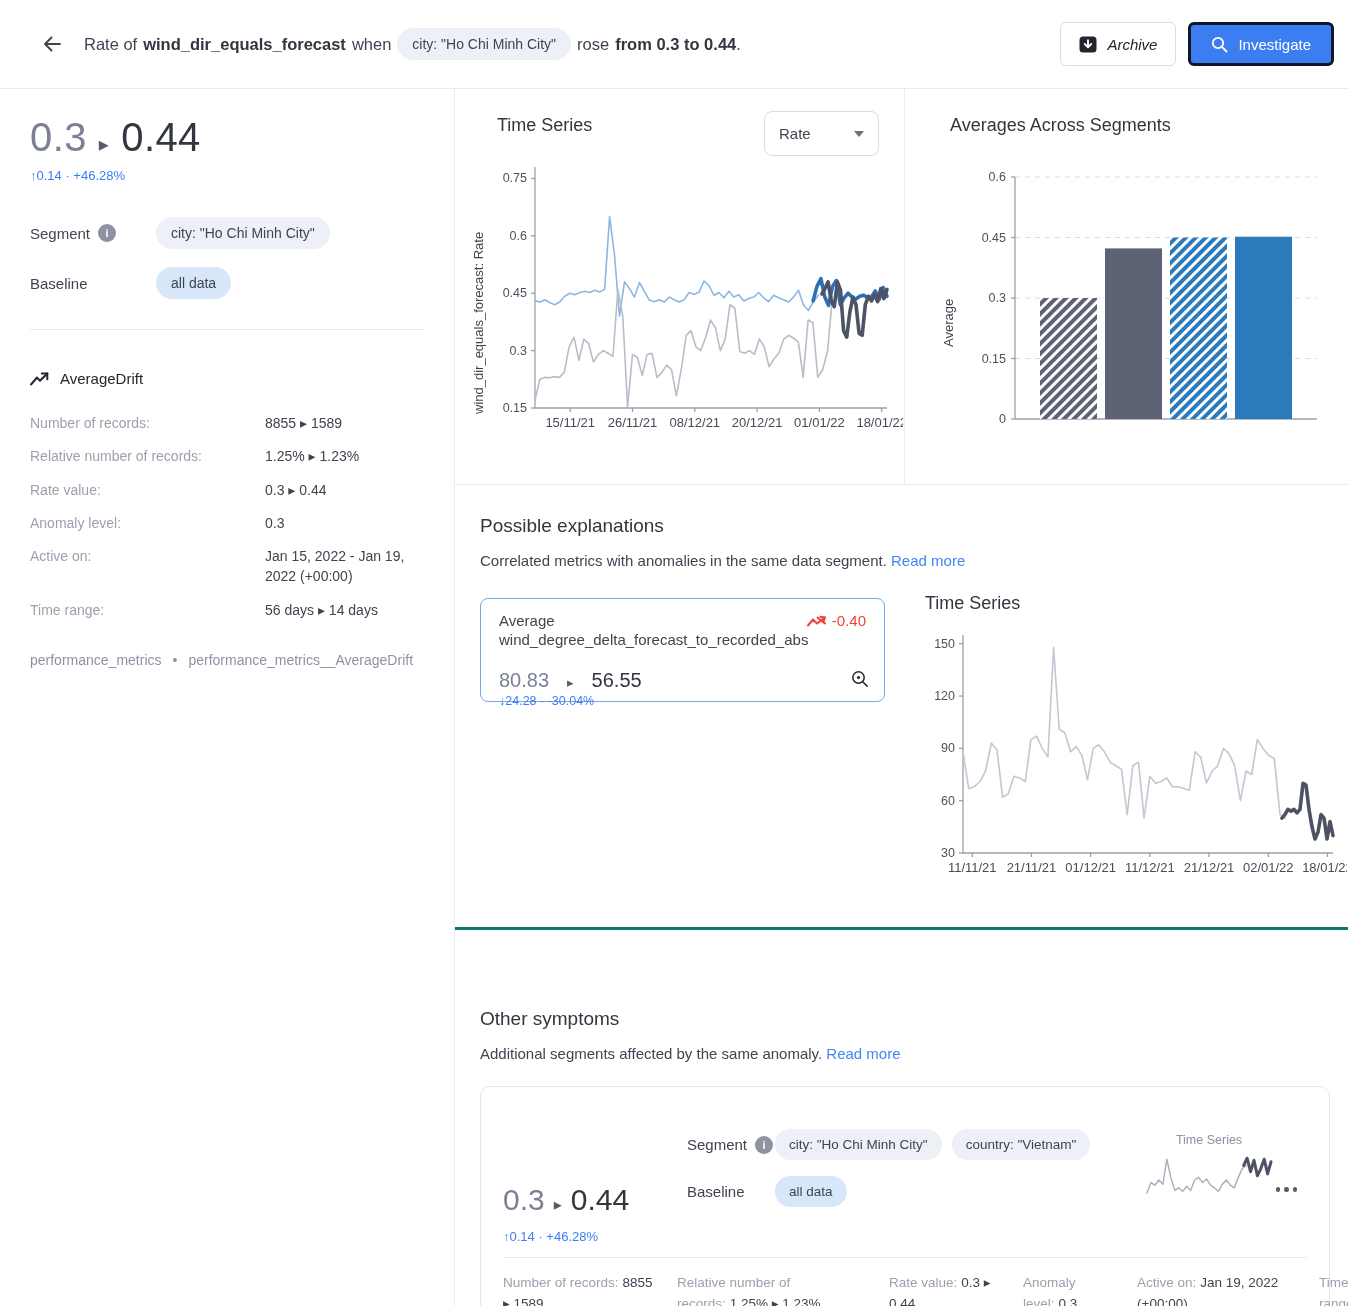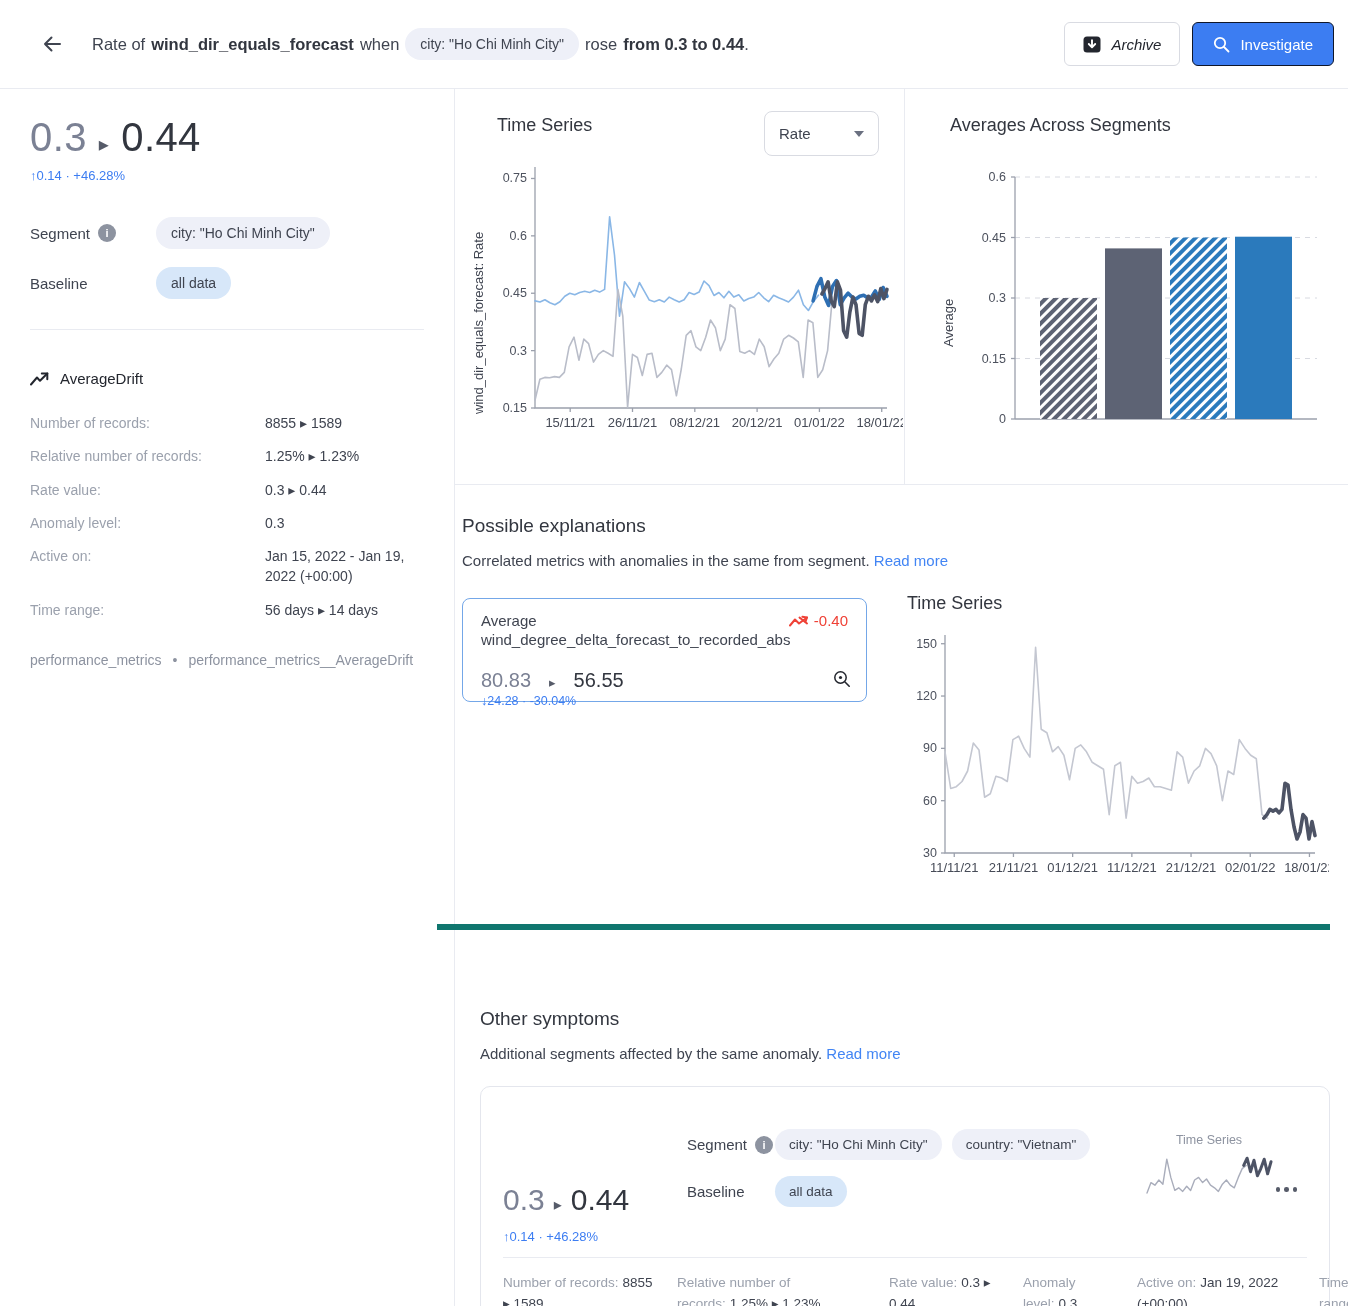--- a/index.html
+++ b/index.html
@@ -3,30 +3,30 @@
 <meta charset="utf-8">
 <style>
   * { margin:0; padding:0; box-sizing:border-box; }
   body { font-family:"Liberation Sans", sans-serif; color:#3f4450; background:#fff; }
   .page { position:relative; width:1348px; height:1306px; background:#fff; overflow:hidden; }
 
   
   .topbar { position:absolute; top:0; left:0; width:1348px; height:89px;
             border-bottom:1px solid #e9ebf1; display:flex; align-items:center; padding:0 14px 0 40px; }
   .back-btn { background:none; border:none; cursor:pointer; display:flex; align-items:center; }
-  .headline { margin-left:28px; font-size:16.5px; display:flex; align-items:center; white-space:nowrap; }
+  .headline { margin-left:20px; font-size:16.5px; display:flex; align-items:center; white-space:nowrap; }
   .headline > * + * { margin-left:6px; }
   .headline b { font-weight:700; color:#32363f; }
   .chip { background:#eef0f8; border-radius:17px; padding:8px 15px; font-size:14px; color:#3f4450; display:inline-block; }
   .chip.blue { background:#d7e7f9; }
   .topbar-actions { margin-left:auto; display:flex; gap:12px; }
   .btn { display:flex; align-items:center; gap:10px; height:44px; border-radius:6px;
          font-size:15px; font-weight:500; cursor:pointer; font-family:inherit; }
   .btn.ghost { background:#fff; border:1px solid #d9dbe2; color:#23262e; padding:0 18px;font-style:italic; }
-  .btn.primary { background:#3c7df2; border:1px solid #0f172a; color:#fff; padding:4px 20px; }
+  .btn.primary { background:#3c7df2; border:3px solid #0f172a; color:#fff; padding:4px 20px; }
 
   
   .left { position:absolute; top:89px; left:0; width:455px; bottom:0;
           border-right:1px solid #e9ebf1; padding:26px 30px 0; }
   .big-number { display:flex; align-items:baseline; gap:12px; font-size:40px; font-weight:500; letter-spacing:.4px; }
   .big-number .from { color:#7b8194; }
   .big-number .sep { font-size:20px; color:#565b69; }
   .big-number .to { color:#32363f; }
   .delta { margin-top:8px; font-size:13px; font-weight:500; color:#3c7df2; }
   .kv-chip-row { display:flex; align-items:center; margin-top:34px; }
@@ -54,21 +54,21 @@
             border-radius:8px; background:#fff; display:flex; align-items:center; padding:0 14px; font-size:15px;
             cursor:pointer; font-family:inherit; color:#3f4450; }
   .caret { margin-left:auto; width:0; height:0; border-left:5px solid transparent;
            border-right:5px solid transparent; border-top:6px solid #6a7080; }
   .vlabel { position:absolute; white-space:nowrap; transform:rotate(-90deg); transform-origin:left top;
             font-size:13px; color:#3f4450; }
   svg text.tick { font-size:12.5px; fill:#4d525e; font-family:"Liberation Sans",sans-serif; }
   svg text.tick-x { font-size:13px; fill:#464b57; font-family:"Liberation Sans",sans-serif; }
 
   
-  .explanations { position:absolute; left:437px; top:485px; width:893px; height:445px; border-bottom:6px solid #0f766e; }
+  .explanations { position:absolute; left:455px; top:485px; width:893px; height:445px; border-bottom:3px solid #0f766e; }
   .sec-title { position:absolute; left:25px; top:30px; font-size:19px; font-weight:500; color:#32363f; }
   .sec-sub { position:absolute; left:25px; top:67px; font-size:15px; color:#3f4450; }
   .link { color:#4285f4; cursor:pointer; }
   .exp-card { position:absolute; left:25px; top:113px; width:405px; height:104px; border:1px solid #74a7e8;
               border-radius:8px; background:#fff; padding:13px 18px; cursor:pointer; }
   .exp-card .r1 { display:flex; align-items:center; font-size:15px; }
   .exp-card .corr { margin-left:auto; display:flex; align-items:center; gap:4px; color:#ef4136; font-weight:500; }
   .exp-card .r2 { font-size:15px; margin-top:2px; }
   .exp-card .r3 { display:flex; align-items:baseline; gap:18px; margin-top:21px; font-size:20px; font-weight:500; }
   .exp-card .r3 .from { color:#7b8194; } .exp-card .r3 .sep { font-size:13px; color:#565b69; } .exp-card .r3 .to { color:#32363f; }
@@ -277,21 +277,21 @@
         <rect x="135.0" y="143.0" width="57.0" height="121.0" fill="url(#hatchGray)"></rect>
         <rect x="200.0" y="93.4" width="57.0" height="170.6" fill="#5d6374"></rect>
         <rect x="265.0" y="82.5" width="57.0" height="181.5" fill="url(#hatchBlue)"></rect>
         <rect x="330.0" y="81.7" width="57.0" height="182.3" fill="#2b7abc"></rect>
       </svg>
   </section>
 
   <section class="explanations">
     <h2 class="sec-title">Possible explanations</h2>
     <p class="sec-sub">
-      <span>Correlated metrics with anomalies in the same from segment.</span>
+      <span>Correlated metrics with anomalies in the same data segment.</span>
       <span class="link">Read more</span>
     </p>
     <div class="exp-card">
       <div class="r1">
         <span>Average</span>
         <span class="corr">
           <svg width="21" height="12" viewBox="0 0 21 12">
             <path d="M1 10.5 L6 4.5 L10 8.5 L18 2.5" stroke="#ef4136" stroke-width="2" fill="none" stroke-linecap="round" stroke-linejoin="round"></path>
             <path d="M10.5 2.5 L18 8.5" stroke="#ef4136" stroke-width="2" fill="none" stroke-linecap="round"></path>
             <path d="M13.4 1.8 L18 2.5 L16.4 6.8" stroke="#ef4136" stroke-width="2" fill="none" stroke-linecap="round" stroke-linejoin="round"></path>

